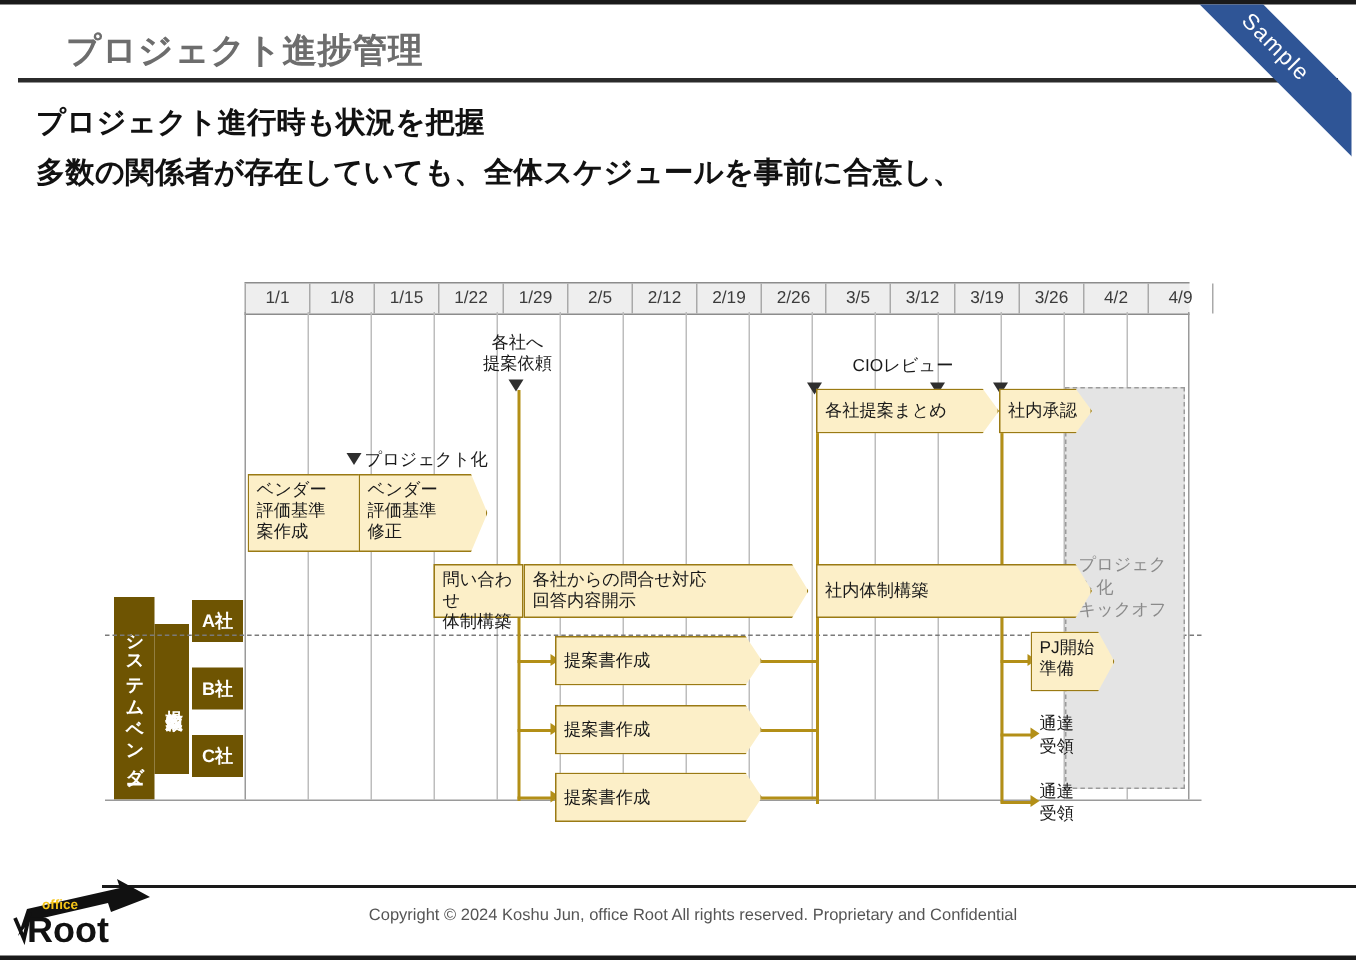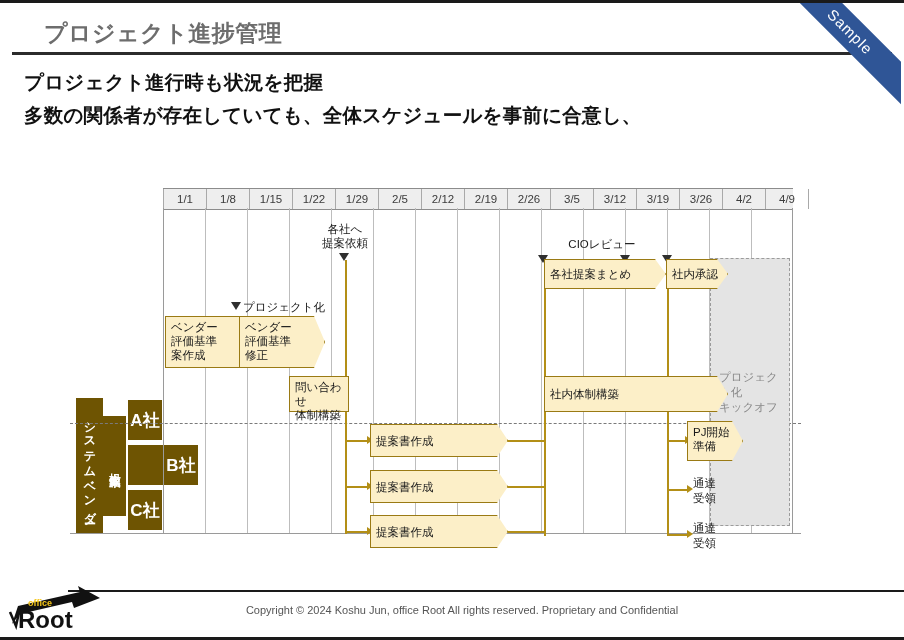--- a/index.html
+++ b/index.html
@@ -105,23 +105,23 @@
     writing-mode: vertical-rl;
     font-size: 12px;
     letter-spacing: 1px;
   }
   .band-request-vert {
     left: 33px; top: 228px; width: 23px; height: 100px;
     writing-mode: vertical-rl;
     font-size: 11.5px;
     letter-spacing: 1px;
   }
-  .band-co { left: 58px; width: 34px; height: 40px; font-size: 17px; }
+  .band-co { left: 58px; width: 34px; height: 28px; font-size: 12px; }
   .band-co.a { top: 212px; }
-  .band-co.b { top: 257px; padding-left: 36px; }
+  .band-co.b { top: 257px; }
   .band-co.c { top: 302px; }
 
   
   .grid-area {
     position: absolute;
     left: 93px; top: 0;
     width: 638px; height: 348px;
   }
   .head-row {
     position: absolute; left: 0; top: 0;
@@ -377,20 +377,22 @@
 
       <div class="bar" style="left:2px; top:108px; width:86px; height:52px;">ベンダー
 評価基準
 案作成</div>
       <div class="bar" style="left:76px; top:108px; width:86px; height:52px;">ベンダー
 評価基準
 修正</div>
 
       <div class="bar plain" style="left:126px; top:168px; width:60px; height:36px;">問い合わせ
 体制構築</div>
+      <div class="bar" style="left:186px; top:168px; width:190px; height:36px;">各社からの問合せ対応
+回答内容開示</div>
       <div class="bar center" style="left:381px; top:51px; width:122px; height:30px;">各社提案まとめ</div>
 
       <div class="bar center" style="left:381px; top:168px; width:184px; height:36px;">社内体制構築</div>
       <div class="bar center" style="left:503px; top:51px; width:62px; height:30px;">社内承認</div>
 
       <div class="bar center" style="left:207px; top:216px; width:138px; height:33px;">提案書作成</div>
       <div class="bar center" style="left:207px; top:262px; width:138px; height:33px;">提案書作成</div>
       <div class="bar center" style="left:207px; top:307px; width:138px; height:33px;">提案書作成</div>
 
       <div class="bar" style="left:524px; top:213px; width:56px; height:40px;">PJ開始

